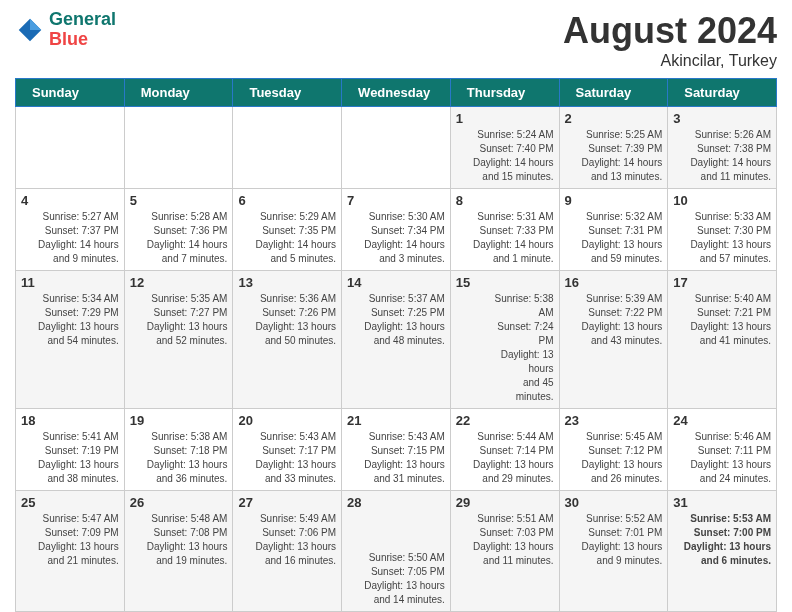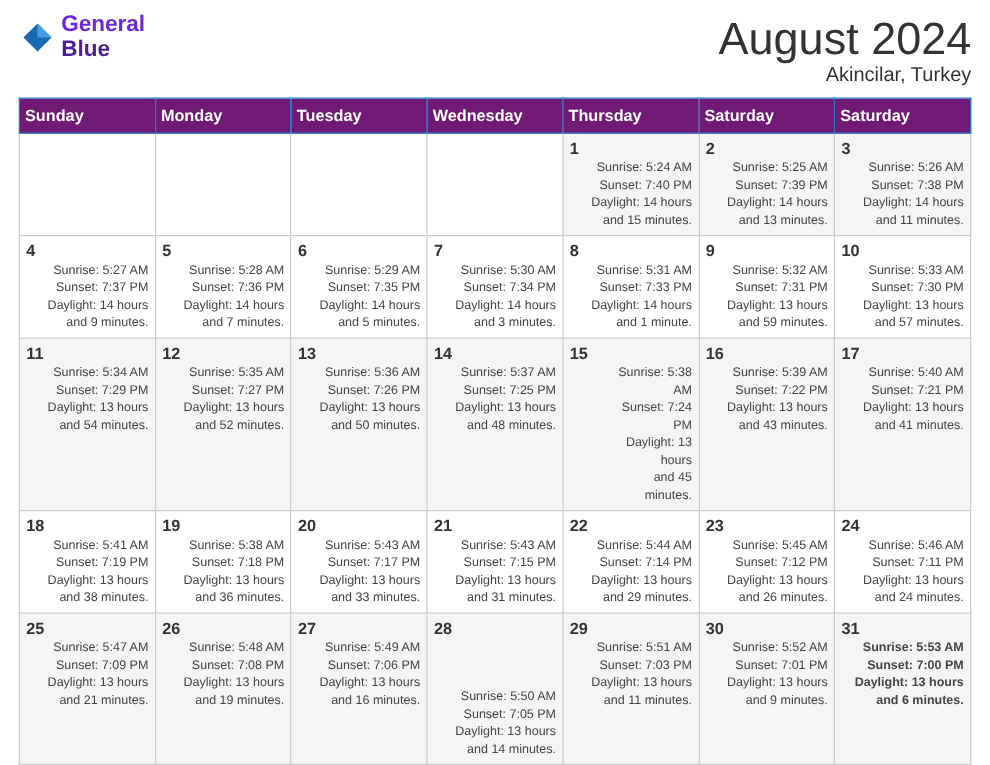--- a/index.html
+++ b/index.html
@@ -19,49 +19,49 @@
     .logo {
       display: flex;
       align-items: center;
       gap: 4px;
     }
     .logo-text {
       font-size: 18px;
       font-weight: bold;
       line-height: 1.1;
     }
-    .logo-text .general { color: #6d28d9; }
-    .logo-text .blue { color: #4c1d95; }
+    .logo-text .general { color: #0f766e; }
+    .logo-text .blue { color: #ef4444; }
     .logo-icon {
       width: 30px;
       height: 30px;
     }
     .title-block {
       text-align: right;
     }
     .month-year {
       font-size: 36px;
-      font-weight: normal;
+      font-weight: bold;
       color: #333;
     }
     .location {
       font-size: 16px;
       color: #333;
     }
     table {
       width: 100%;
       border-collapse: collapse;
       table-layout: fixed;
     }
     thead tr th {
-      background-color: #701a75;
+      background-color: #0f766e;
       color: #fff;
       font-size: 13px;
       font-weight: bold;
-      padding: 6px 4px;
+      padding: 6px 16px;
       text-align: left;
       border: 1px solid #2878c8;
     }
     tbody tr td {
       border: 1px solid #ccc;
       vertical-align: top;
       padding: 4px 5px;
       font-size: 10.5px;
       color: #333;
       height: 80px;

